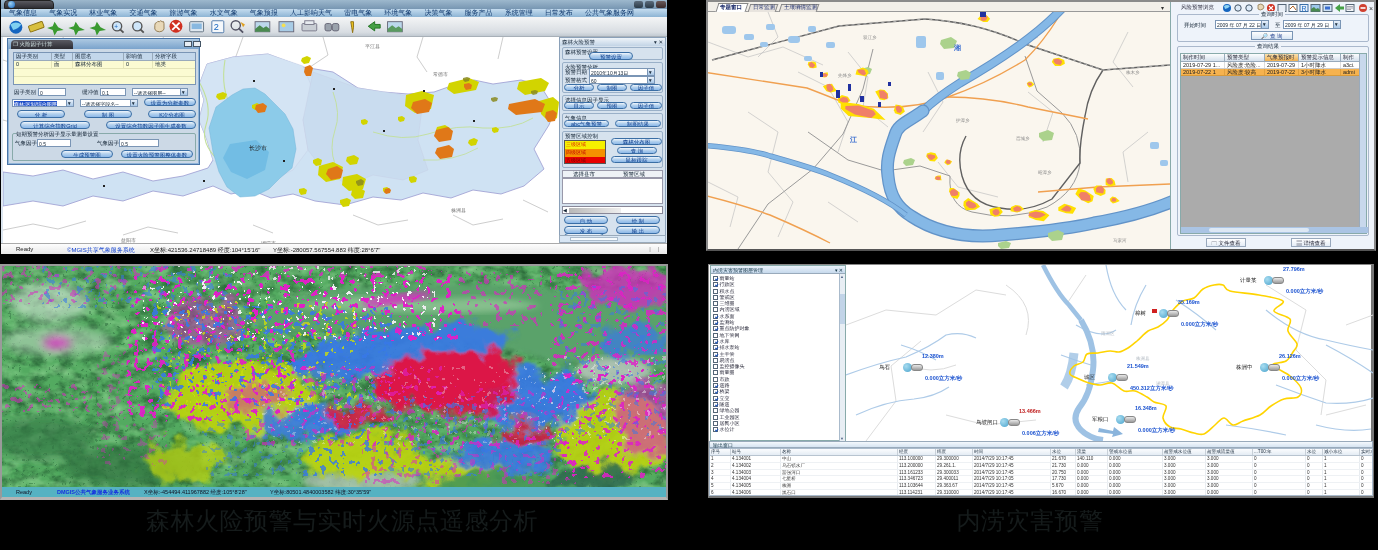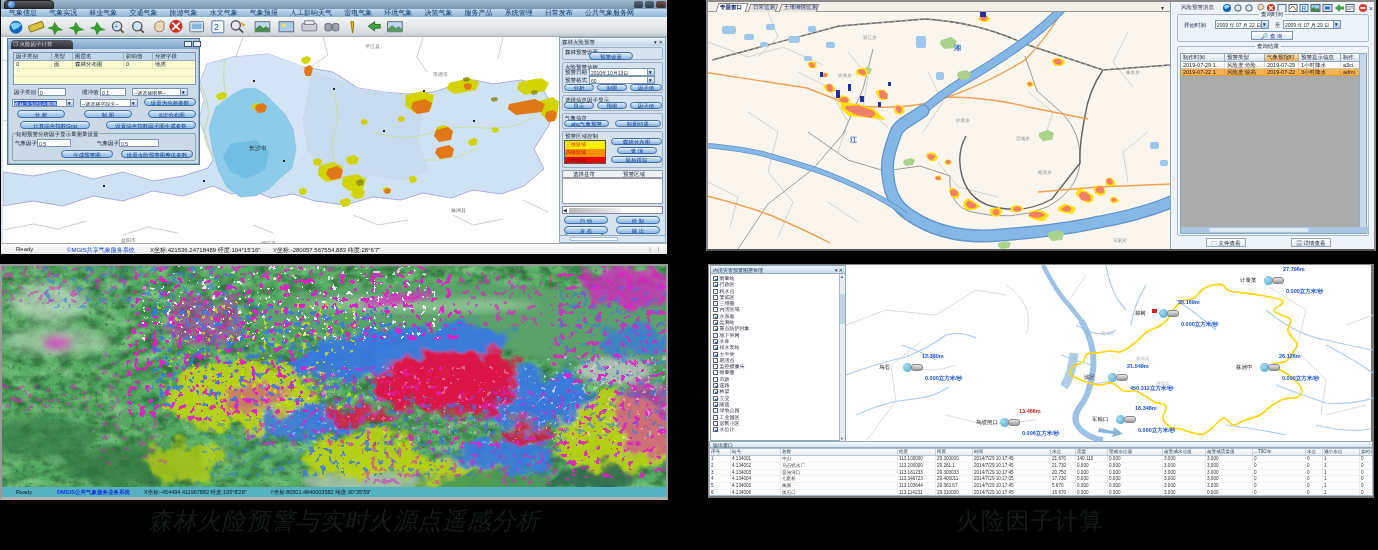--- a/index.html
+++ b/index.html
@@ -4,21 +4,21 @@
 html,body{margin:0;padding:0;background:#000;}
 *{box-sizing:border-box;}
 body{width:1378px;height:550px;position:relative;overflow:hidden;
   font-family:"Liberation Sans", sans-serif;}
 .abs{position:absolute;}
 #pa{left:1px;top:0;width:666px;height:254px;background:#dce6f0;}
 #pb{left:706px;top:0;width:670px;height:251px;background:#faf6ee;border:2px solid #8a8a8a;border-bottom:2px solid #555;}
 #pc{left:0px;top:264px;width:668px;height:236px;background:#4a8a5a;border:2px solid #9a9a9a;border-bottom:3px solid #b4b4b4;}
 #pd{left:708px;top:264px;width:666px;height:234px;background:#fff;border:1px solid #888;border-right:3px solid #777;border-bottom:3px solid #777;}
 .cap{position:absolute;color:#151b1b;font-size:24px;letter-spacing:0.5px;}
-#cap1{left:135px;top:505px;width:405px;text-align:right;font-style:italic;}
+#cap1{left:146px;top:505px;width:405px;text-align:left;}
 #cap2{left:880px;top:505px;width:300px;text-align:center;}
 .btn{position:absolute;height:8px;background:linear-gradient(#f0f6fc,#b5d2ee 45%,#8cb8e8);border:1px solid #3a6ea5;border-radius:4px;color:#0a3a8a;text-align:center;line-height:8px;font-size:5.5px;overflow:hidden;white-space:nowrap;}
 .fld{position:absolute;height:8px;background:#fff;border:1px solid #7a95b5;font-size:5px;line-height:8px;padding-left:1px;overflow:hidden;white-space:nowrap;}
 .dd{position:absolute;right:0;top:0;width:7px;height:100%;background:linear-gradient(#e8f0fa,#a8c8e8);border-left:1px solid #7a95b5;}
 .dd::after{content:"▾";position:absolute;left:1px;top:-1px;font-size:5px;color:#234;}
 .gb{border:1px solid #9ab0c8;border-radius:2px;padding-top:1px;padding-left:2px;}
 </style></head>
 <body>
 <div id="pa" class="abs">
  <div class="abs" style="left:0;top:0;width:666px;height:9px;background:linear-gradient(#9db8cd,#7796b2);"></div>
@@ -828,13 +828,13 @@
         <span style="width:43px;border-right:1px solid #e8ecf0;padding-left:1px;overflow:hidden;flex:none;">3.000</span>
         <span style="width:47px;border-right:1px solid #e8ecf0;padding-left:1px;overflow:hidden;flex:none;">0.000</span>
         <span style="width:53px;border-right:1px solid #e8ecf0;padding-left:1px;overflow:hidden;flex:none;">0</span>
         <span style="width:17px;border-right:1px solid #e8ecf0;padding-left:1px;overflow:hidden;flex:none;">0</span>
         <span style="width:37px;border-right:1px solid #e8ecf0;padding-left:1px;overflow:hidden;flex:none;">1</span>
         <span style="width:40px;border-right:1px solid #e8ecf0;padding-left:1px;overflow:hidden;flex:none;">0</span>
       </div>
  </div>
 </div>
 <div id="cap1" class="cap">森林火险预警与实时火源点遥感分析</div>
-<div id="cap2" class="cap">火险因子计算</div>
+<div id="cap2" class="cap">内涝灾害预警</div>
 
 </body></html>

